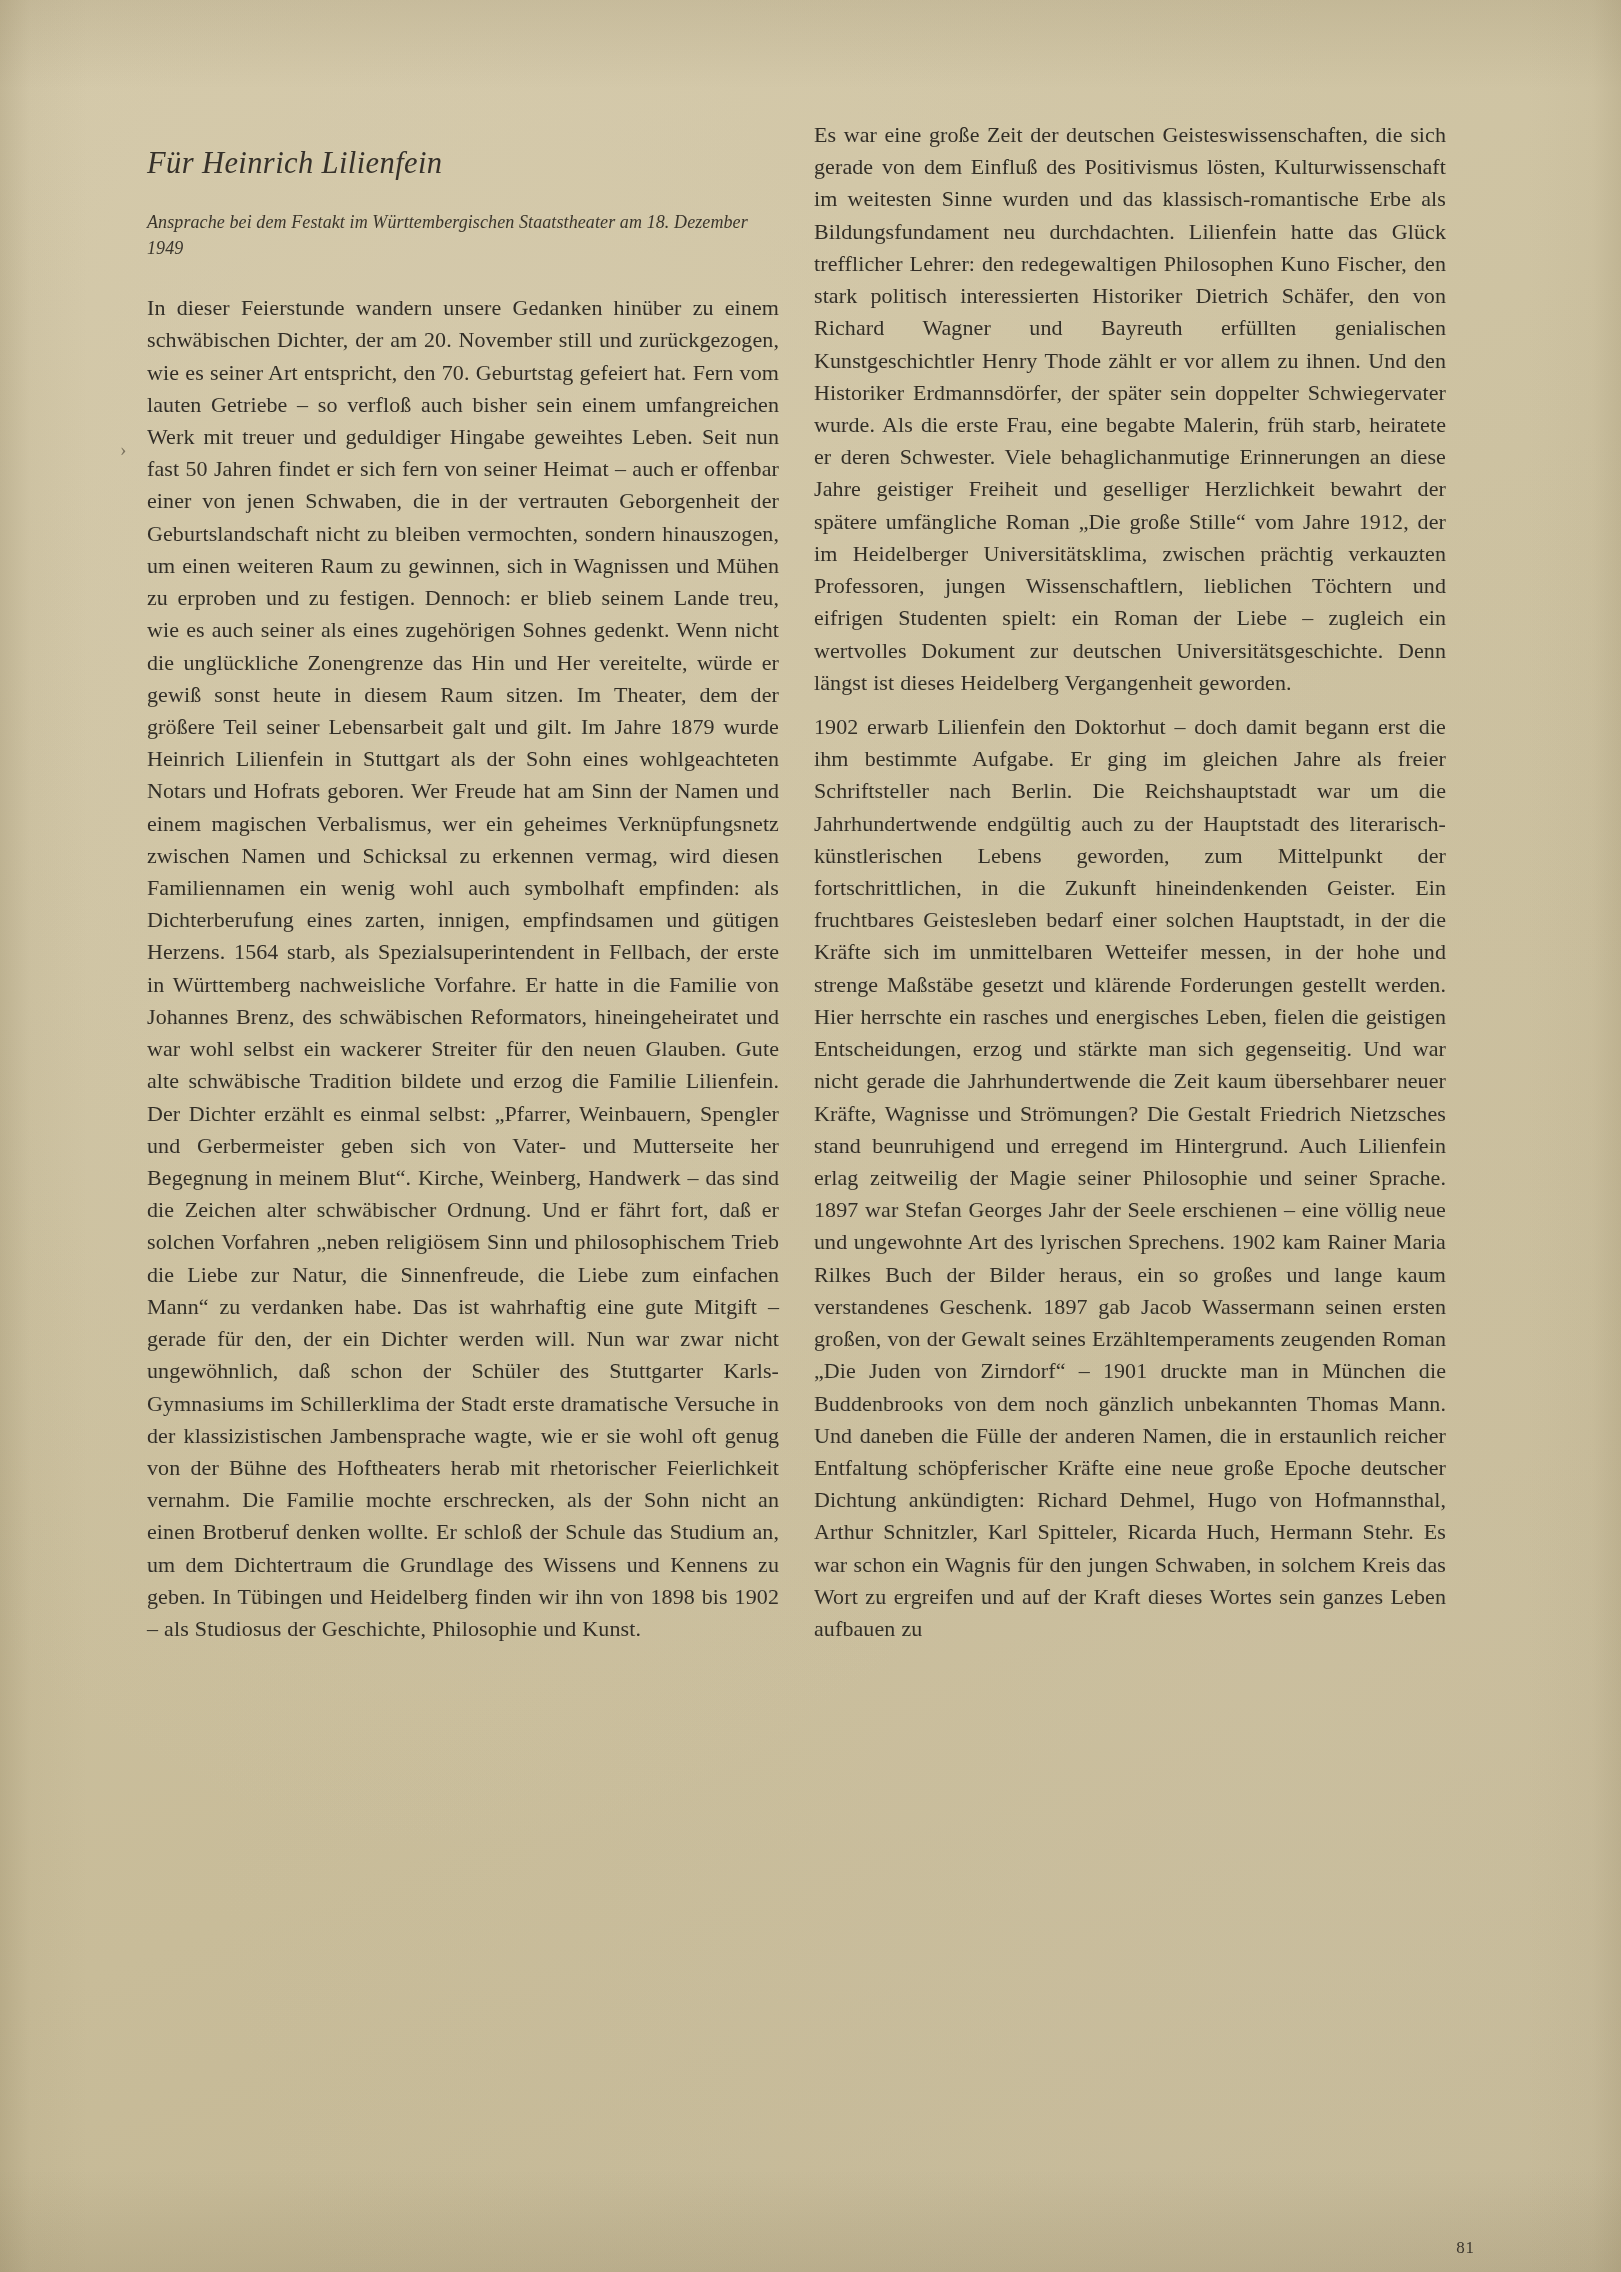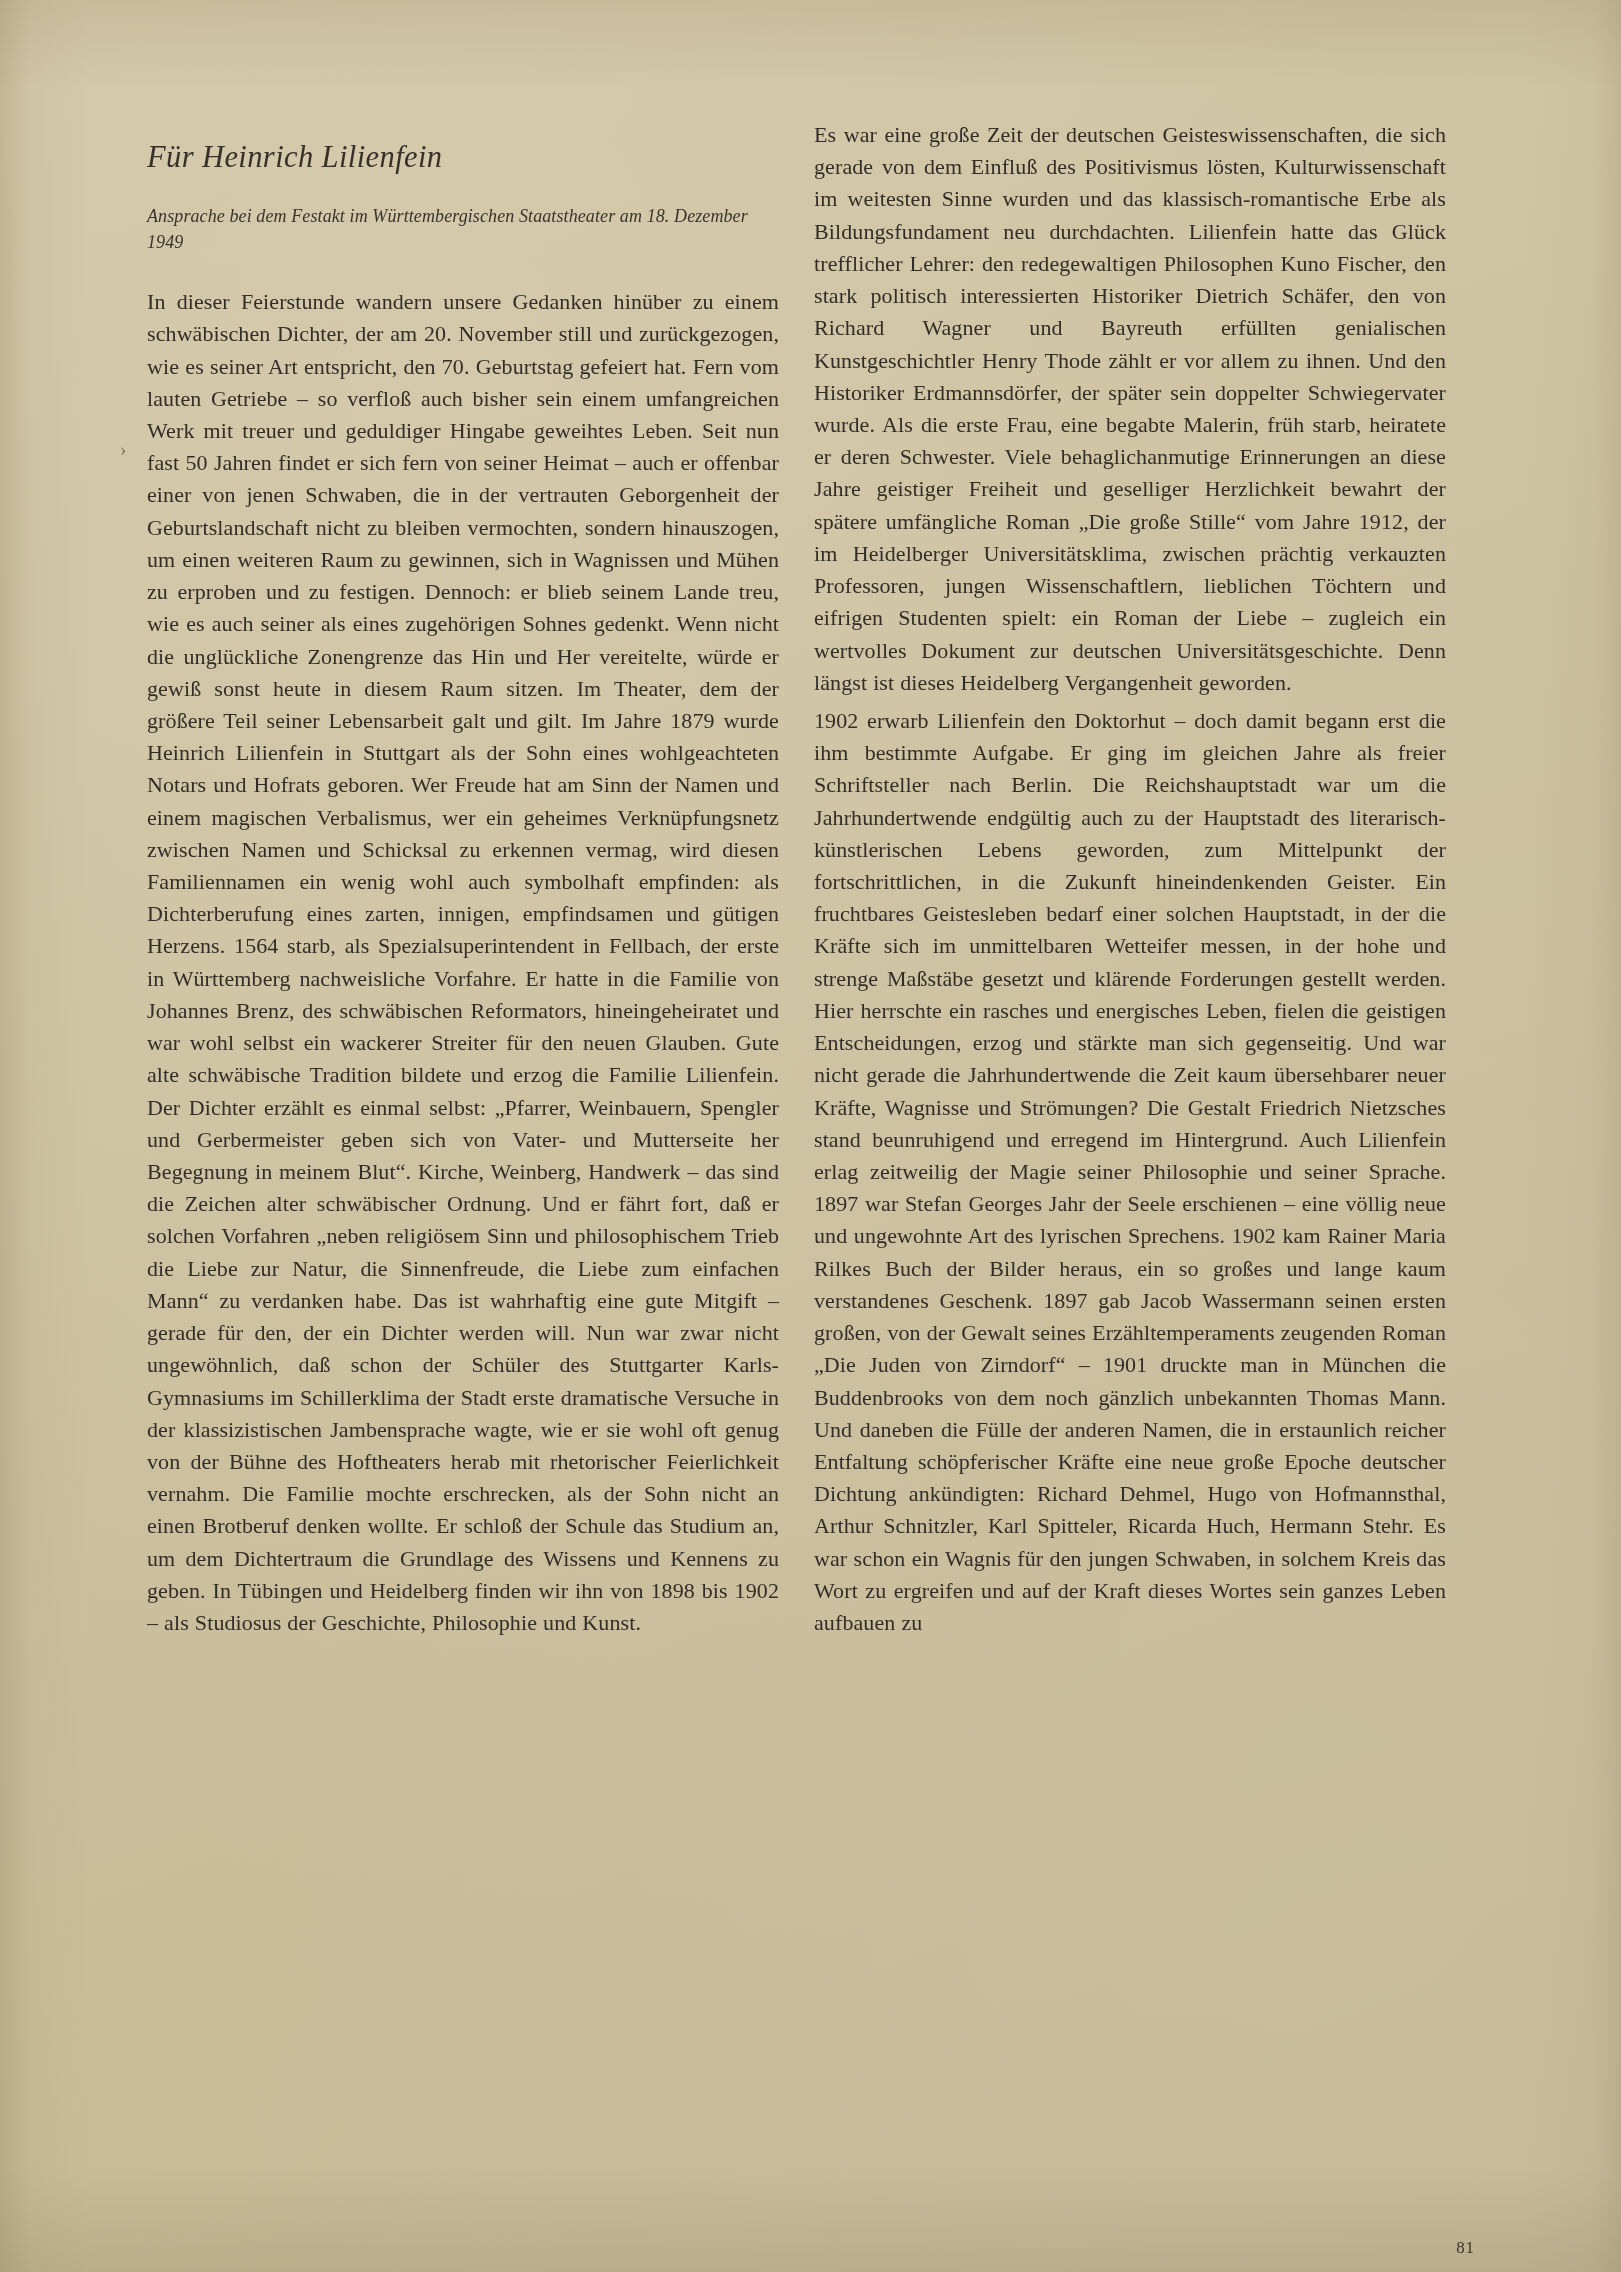--- a/index.html
+++ b/index.html
@@ -78,21 +78,21 @@
     line-height: 1.465;
     color: #322e27;
     margin: 0;
     text-align: justify;
     text-justify: inter-word;
     letter-spacing: 0.1px;
     word-spacing: 0.4px;
     hyphens: manual;
   }
   p.body + p.body {
-    margin-top: 6px;
+    margin-top: 12px;
   }
   .col-right p.body:first-child {
     margin-top: 0;
   }
   .tick {
     position: absolute;
     left: -27px;
     top: 320px;
     font-size: 19.3px;
     color: #5d5646;

